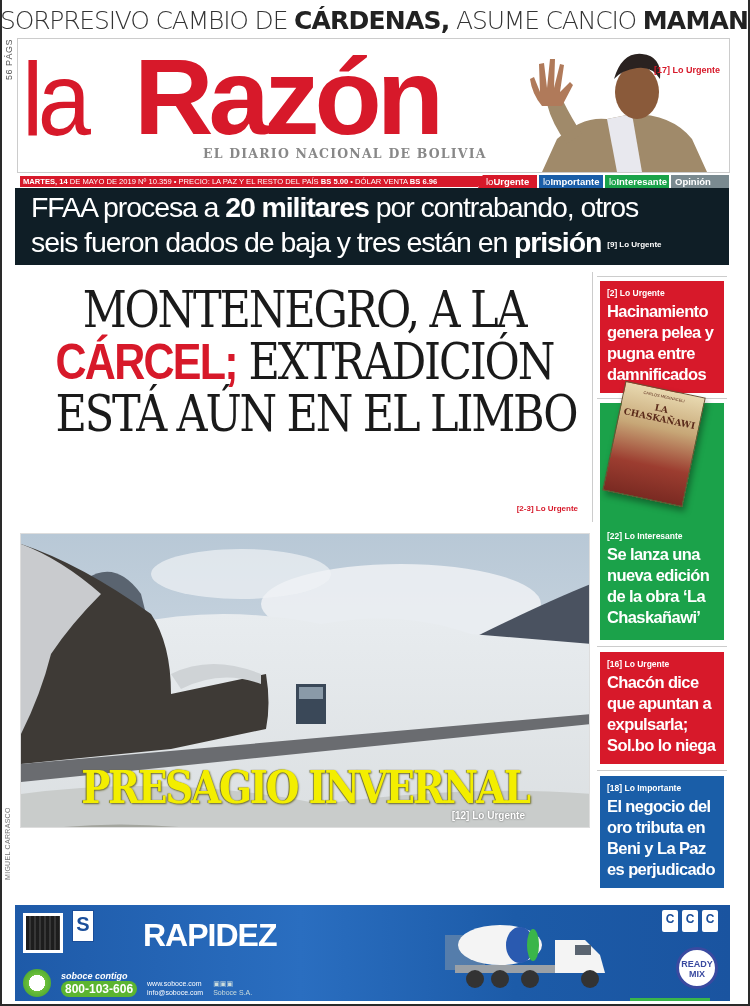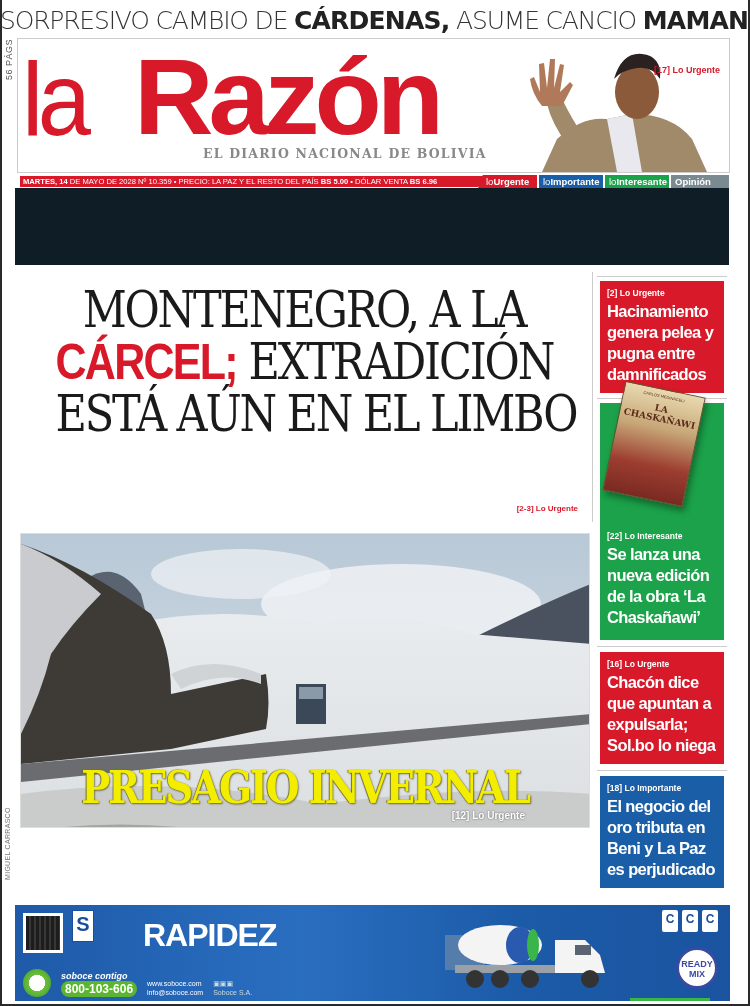--- a/index.html
+++ b/index.html
@@ -124,31 +124,33 @@
     <ellipse cx="125" cy="48" rx="22" ry="27" fill="#8a5a3a"></ellipse>
     <path d="M102 35 Q110 8 130 10 Q150 12 148 35 Q140 22 125 24 Q110 26 102 35 Z" fill="#2a2220"></path>
 
     <path d="M55 100 Q40 80 35 60 L50 55 Q60 75 70 90 Z" fill="#a08a6a"></path>
     <path d="M30 62 Q20 50 18 35 L22 33 L28 48 L27 20 L32 19 L35 44 L38 15 L43 15 L42 44 L48 20 L52 21 L48 48 L58 38 L61 41 L50 62 Z" fill="#b07a5a"></path>
   </svg>
 </div>
 <div class="photo-tag">[17] Lo Urgente</div>
 
 <div class="date-bar">
-  <b>MARTES, 14</b><span> DE MAYO DE 2028 Nº 10.359 • PRECIO: LA PAZ Y EL RESTO DEL PAÍS </span><b>BS 5.00</b><span> • DÓLAR VENTA </span><b>BS 6.96</b>
+  <b>MARTES, 14</b><span> DE MAYO DE 2019 Nº 10.359 • PRECIO: LA PAZ Y EL RESTO DEL PAÍS </span><b>BS 5.00</b><span> • DÓLAR VENTA </span><b>BS 6.96</b>
 </div>
 
 <div class="section-tabs">
   <div class="section-tab tab-urgente"><span class="lo">lo</span><span>Urgente</span></div>
   <div class="section-tab tab-importante"><span class="lo">lo</span><span>Importante</span></div>
   <div class="section-tab tab-interesante"><span class="lo">lo</span><span>Interesante</span></div>
   <div class="section-tab tab-opinion"><span>Opinión</span></div>
 </div>
 
 <div class="black-banner">
+  <div class="line"><span>FFAA procesa a </span><b>20 militares</b><span> por contrabando, otros</span></div>
+  <div class="line"><span>seis fueron dados de baja y tres están en </span><b>prisión</b><span class="ref">[9] Lo Urgente</span></div>
 </div>
 
 <div class="main-story">
   <div class="main-headline">
     <div>MONTENEGRO, A LA</div>
     <div><span class="red">CÁRCEL;</span><span> EXTRADICIÓN</span></div>
     <div>ESTÁ AÚN EN EL LIMBO</div>
   </div>
   <div class="bullet-ref">[2-3] Lo Urgente</div>
 </div>

